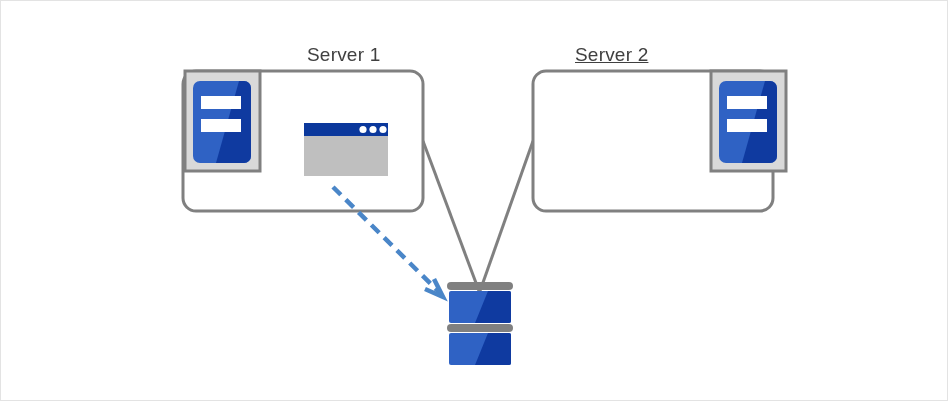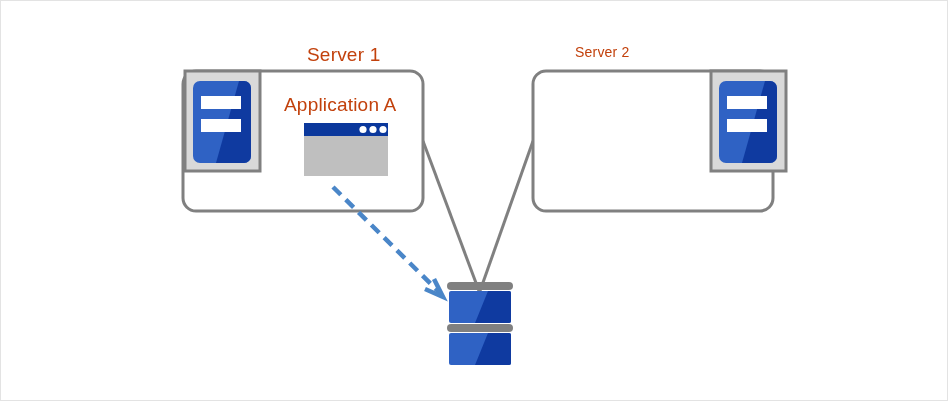--- a/index.html
+++ b/index.html
@@ -17,26 +17,26 @@
     overflow:hidden;
   }
   .svg-layer{
     position:absolute;
     left:0; top:0;
     width:948px;
     height:401px;
   }
   .label{
     position:absolute;
-    color:#c2410c;
+    color:#404040;
     white-space:nowrap;
     letter-spacing:0.2px;
   }
   #server1-title{ left:306px; top:43px; font-size:19px; }
-  #server2-title{ left:574px; top:43px; font-size:14px; }
+  #server2-title{ left:574px; top:43px; font-size:19px;text-decoration:underline; }
   #app-a-title{ left:283px; top:93px; font-size:19px; }
   #shared-disk-title{ left:423px; top:368px; font-size:19px; }
 </style>
 </head>
 <body>
 
 <div id="canvas">
 
   <svg class="svg-layer" viewBox="0 0 948 401" xmlns="http://www.w3.org/2000/svg">
 
@@ -117,16 +117,15 @@
       <path d="M 332 186 L 440 293" stroke="#4a86c8" stroke-width="4.5" fill="none" stroke-dasharray="11 7" stroke-linecap="butt"></path>
       <path d="M 424 288 L 442 296 L 433 278" stroke="#4a86c8" stroke-width="4.5" fill="none" stroke-linejoin="miter" stroke-linecap="butt"></path>
     </g>
 
   </svg>
 
   <div class="label" id="server1-title">Server 1</div>
 
   <div class="label" id="server2-title">Server 2</div>
 
-  <div class="label" id="app-a-title">Application A</div>
 
 
 </div>
 
 </body></html>

